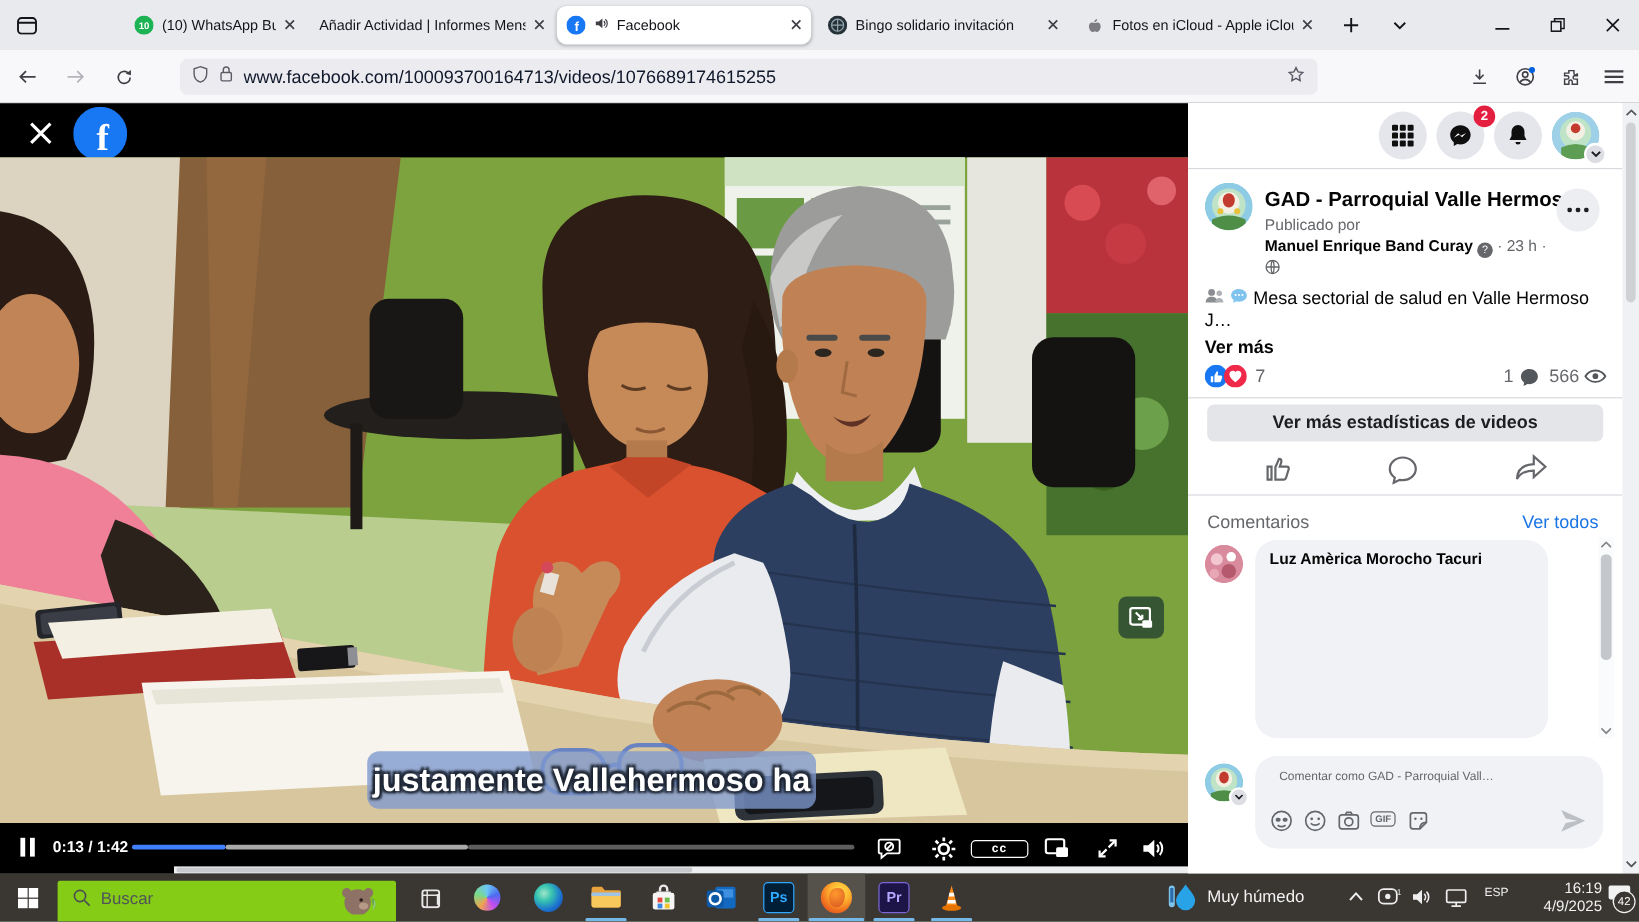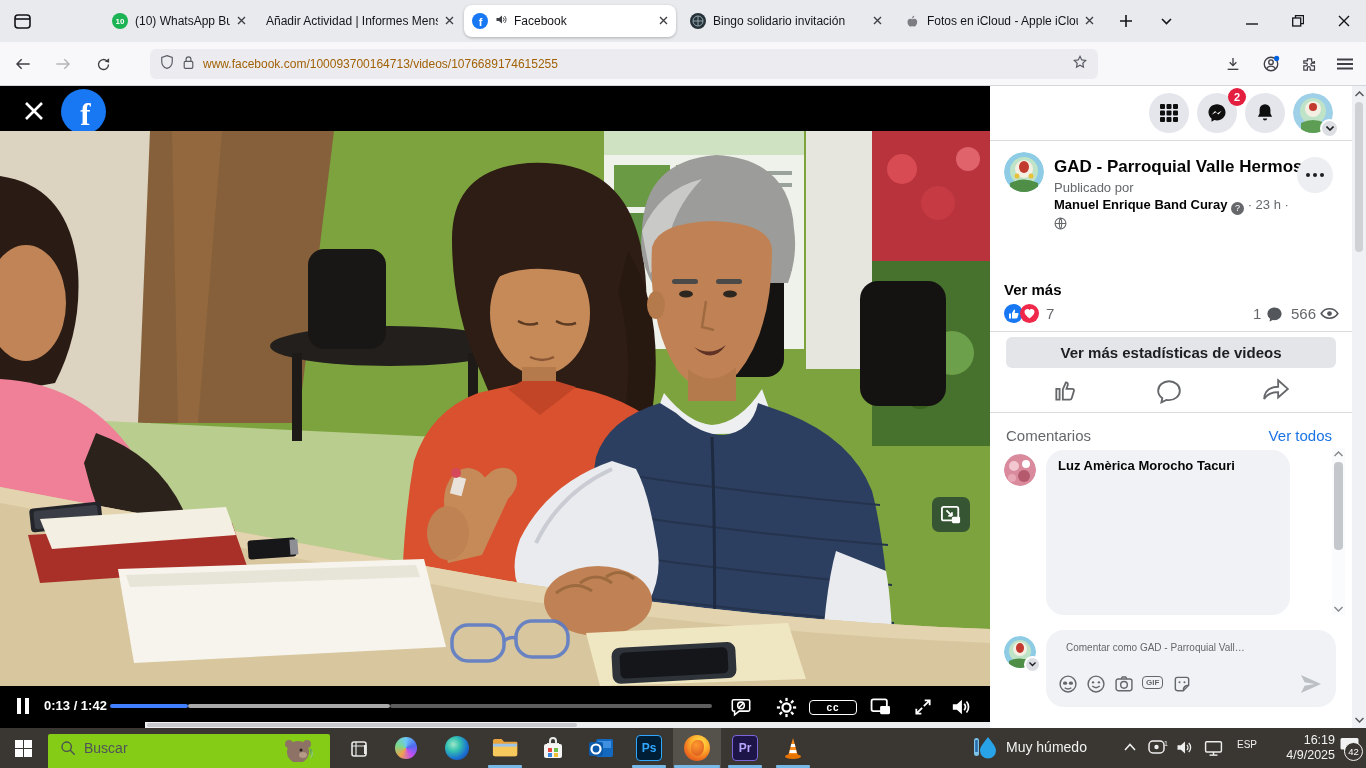--- a/index.html
+++ b/index.html
@@ -11,21 +11,21 @@
   .tab{position:absolute;top:5px;height:32px;border-radius:8px;display:flex;align-items:center;
     padding:0 8px;gap:7px;font-size:12px;color:#15141a;box-sizing:border-box;}
   .tab.active{background:#fff;box-shadow:0 1px 3px rgba(0,0,0,.25);}
   .tab-title{flex:1;white-space:nowrap;overflow:hidden;}
   .icon16{width:16px;height:16px;flex:0 0 16px;}
   .tbtn{position:absolute;top:8px;width:28px;height:26px;display:flex;align-items:center;justify-content:center;border-radius:5px;}
   .navbar{position:absolute;left:0;top:42px;width:1366px;height:44px;background:#f8f8fa;border-bottom:1px solid #d5d6da;box-sizing:border-box;}
   .nbtn{position:absolute;top:7px;width:30px;height:30px;display:flex;align-items:center;justify-content:center;border-radius:5px;}
   .urlfield{position:absolute;left:150px;top:7px;width:948px;height:30px;background:#ececf0;border-radius:6px;
     display:flex;align-items:center;padding:0 10px;gap:8px;box-sizing:border-box;}
-  .urltext{font-size:12px;color:#a16207;white-space:nowrap;overflow:hidden;flex:1;}
+  .urltext{font-size:15px;color:#0f172a;white-space:nowrap;overflow:hidden;flex:1;}
   
   .videocol{position:absolute;left:0;top:86px;width:990px;height:642px;background:#000;}
   .subpill{position:absolute;left:306px;top:540px;width:374px;height:48px;border-radius:10px;
     background:rgba(125,153,206,.78);display:flex;align-items:center;justify-content:center;}
   .subtext{font-size:27px;font-weight:bold;color:#fff;
     text-shadow:2px 2px 2px #1d2533,-2px 2px 2px #1d2533,2px -2px 2px #1d2533,-2px -2px 2px #1d2533;}
   .pipbtn{position:absolute;left:932px;top:411px;width:38px;height:35px;border-radius:7px;
     background:rgba(44,74,50,.88);display:flex;align-items:center;justify-content:center;}
   .vcontrols{position:absolute;left:0;top:600px;width:990px;height:42px;background:#000;}
   .vtime{position:absolute;left:44px;top:12px;font-size:13px;font-weight:bold;color:#fff;white-space:nowrap;}
@@ -341,20 +341,23 @@
           <rect x="612" y="514" width="124" height="36" rx="8" fill="#2e3339"></rect>
           <rect x="620" y="519" width="108" height="26" rx="5" fill="#14161a"></rect>
         </g>
       <g stroke="#5c7bc7" stroke-width="3.5" fill="none" opacity="0.9">
         <rect x="452" y="494" width="52" height="36" rx="16"></rect>
           <rect x="516" y="490" width="52" height="36" rx="16"></rect>
           <path d="M504,510 Q510,505 516,507"></path>
       </g>
     </svg>
 
+    <div class="subpill">
+      <span class="subtext">justamente Vallehermoso ha</span>
+    </div>
 
     <div class="pipbtn">
       <svg width="22" height="20" viewBox="0 0 24 22">
           <rect x="2" y="2" width="18" height="15" rx="2" fill="none" stroke="#fff" stroke-width="2"></rect>
           <path d="M7 6l6 6M13 12v-4M13 12H9" stroke="#fff" stroke-width="2" fill="none"></path>
           <rect x="13" y="13" width="9" height="7" rx="1.5" fill="#fff"></rect>
         </svg>
     </div>
 
     <div class="vcontrols">
@@ -490,20 +493,35 @@
         </svg>
     </div>
     <div class="fbcirc" style="left:307px;top:71px;width:36px;height:36px;background:#eceef1;">
       <svg width="18" height="4">
           <circle cx="2" cy="2" r="2" fill="#1c1e21"></circle>
           <circle cx="9" cy="2" r="2" fill="#1c1e21"></circle>
           <circle cx="16" cy="2" r="2" fill="#1c1e21"></circle>
         </svg>
     </div>
 
+    <div class="abs" style="left:14px;top:153px;width:336px;line-height:19px;">
+      <span><svg width="17" height="13" viewBox="0 0 24 18">
+            <circle cx="8" cy="5" r="4" fill="#8a8d91"></circle>
+            <path d="M1 17c0-5 3-7 7-7s7 2 7 7z" fill="#8a8d91"></path>
+            <circle cx="17" cy="6" r="3.2" fill="#aeb1b5"></circle>
+            <path d="M12 17c.5-4 2.5-5.5 5-5.5s4.5 1.5 5 5.5z" fill="#aeb1b5"></path>
+          </svg></span>
+      <span><svg width="15" height="13" viewBox="0 0 24 20">
+            <path d="M12 1C6 1 1.5 4.6 1.5 9.2c0 2.6 1.4 4.9 3.6 6.4L4 19.5l4.6-2.1c1 .3 2.2.4 3.4.4 6 0 10.5-3.6 10.5-8.2S18 1 12 1z" fill="#7fc4ee"></path>
+            <circle cx="7.5" cy="9" r="1.4" fill="#fff"></circle>
+            <circle cx="12" cy="9" r="1.4" fill="#fff"></circle>
+            <circle cx="16.5" cy="9" r="1.4" fill="#fff"></circle>
+          </svg></span>
+      <span>Mesa sectorial de salud en Valle Hermoso J…</span>
+    </div>
     <div class="abs bold" style="left:14px;top:195px;text-align:center;">Ver más</div>
 
     <div class="abs" style="left:14px;top:218px;">
       <svg width="19" height="19">
           <circle cx="9.5" cy="9.5" r="9.5" fill="#1877f2"></circle>
           <path d="M5 9.5v5h2v-5zM8 14.5V9l2-3.6c.8 0 1.3.7 1.1 1.5L10.7 9h2.8c.7 0 1.2.7 1 1.3l-1 3.2c-.2.6-.7 1-1.3 1z" fill="#fff"></path>
         </svg>
     </div>
     <div class="abs" style="left:30px;top:218px;">
       <svg width="19" height="19">

